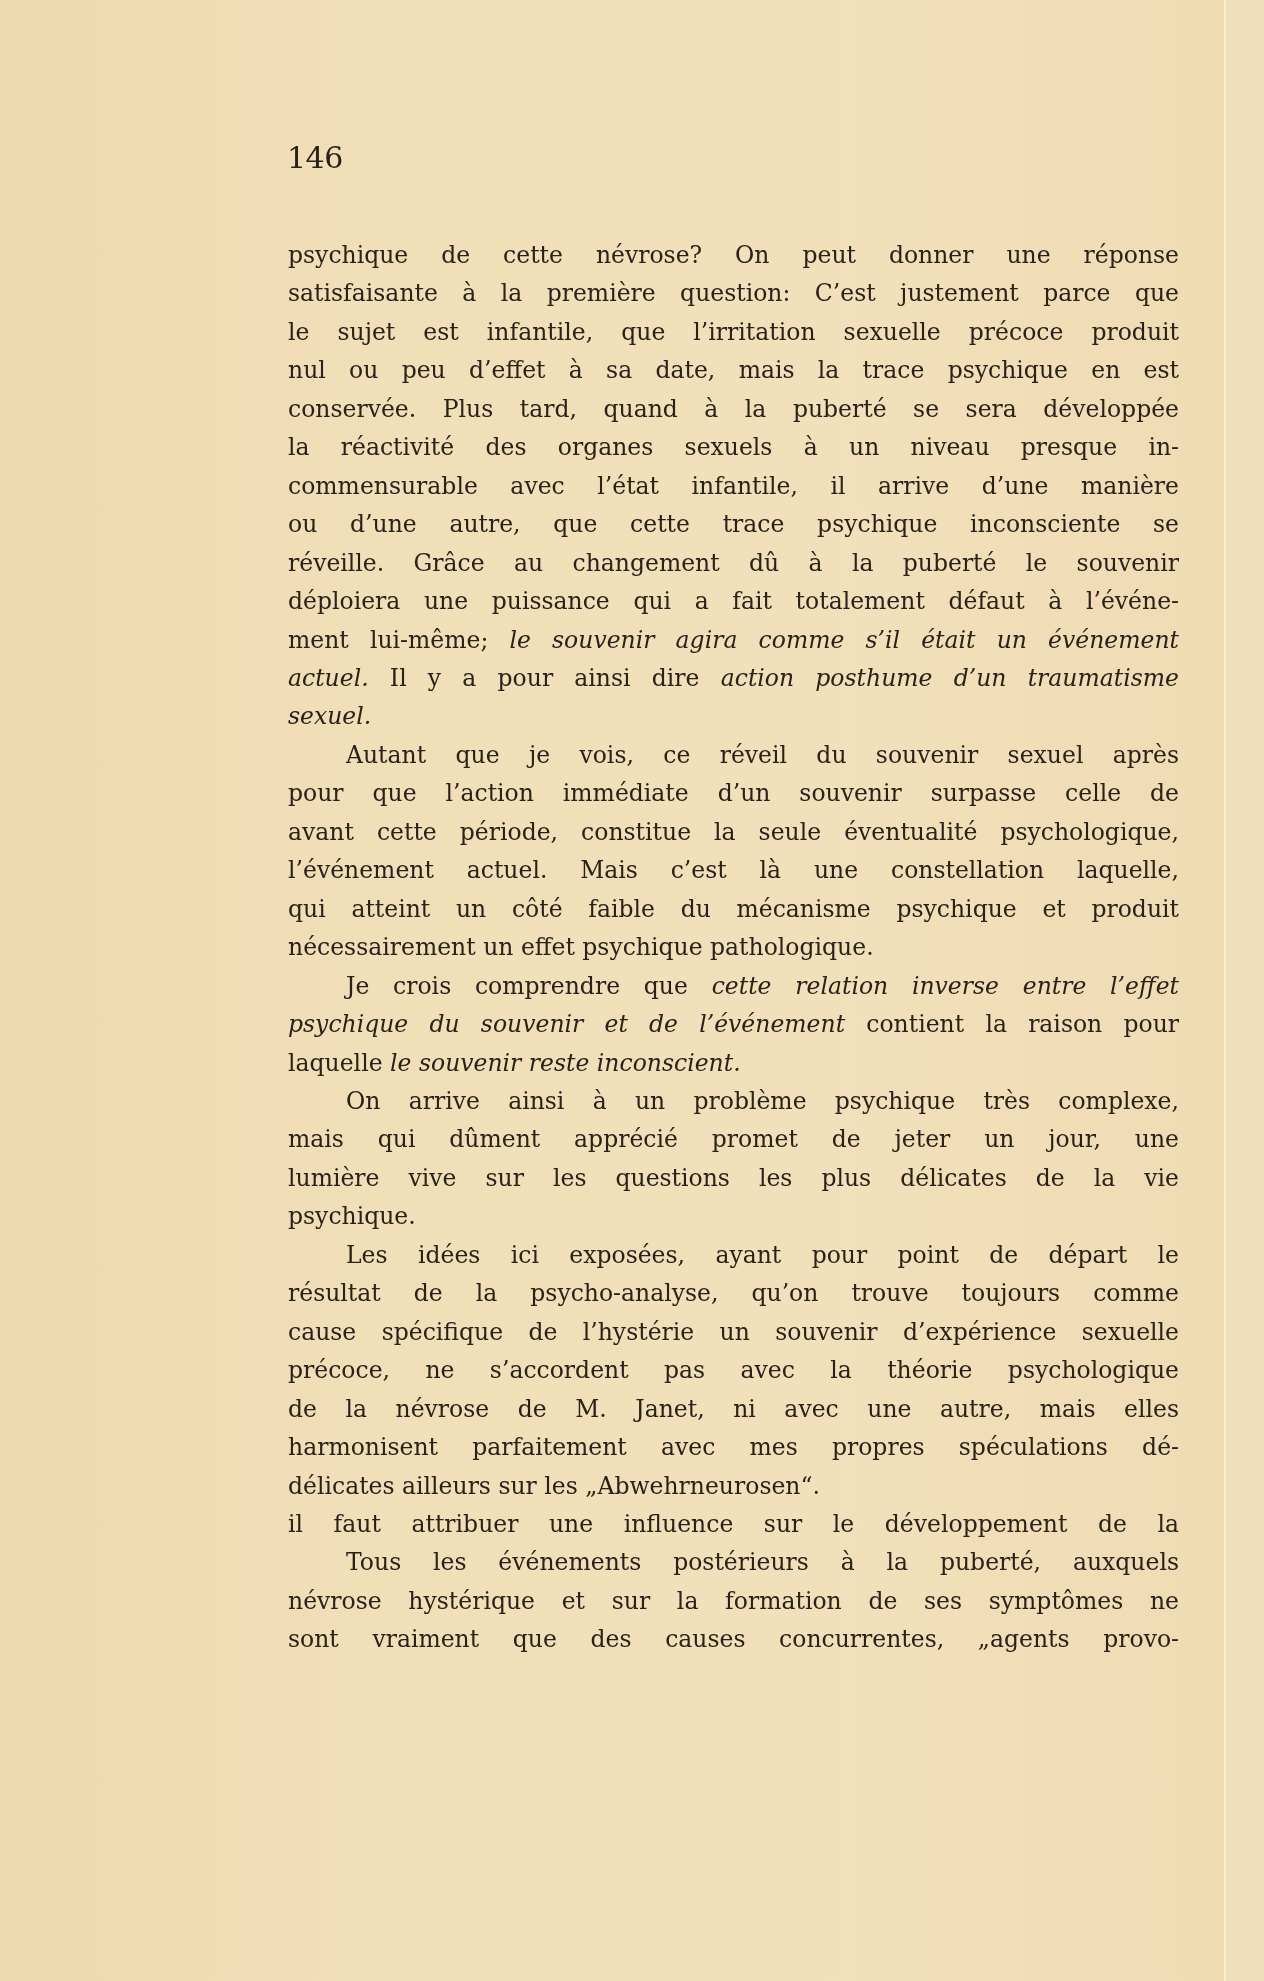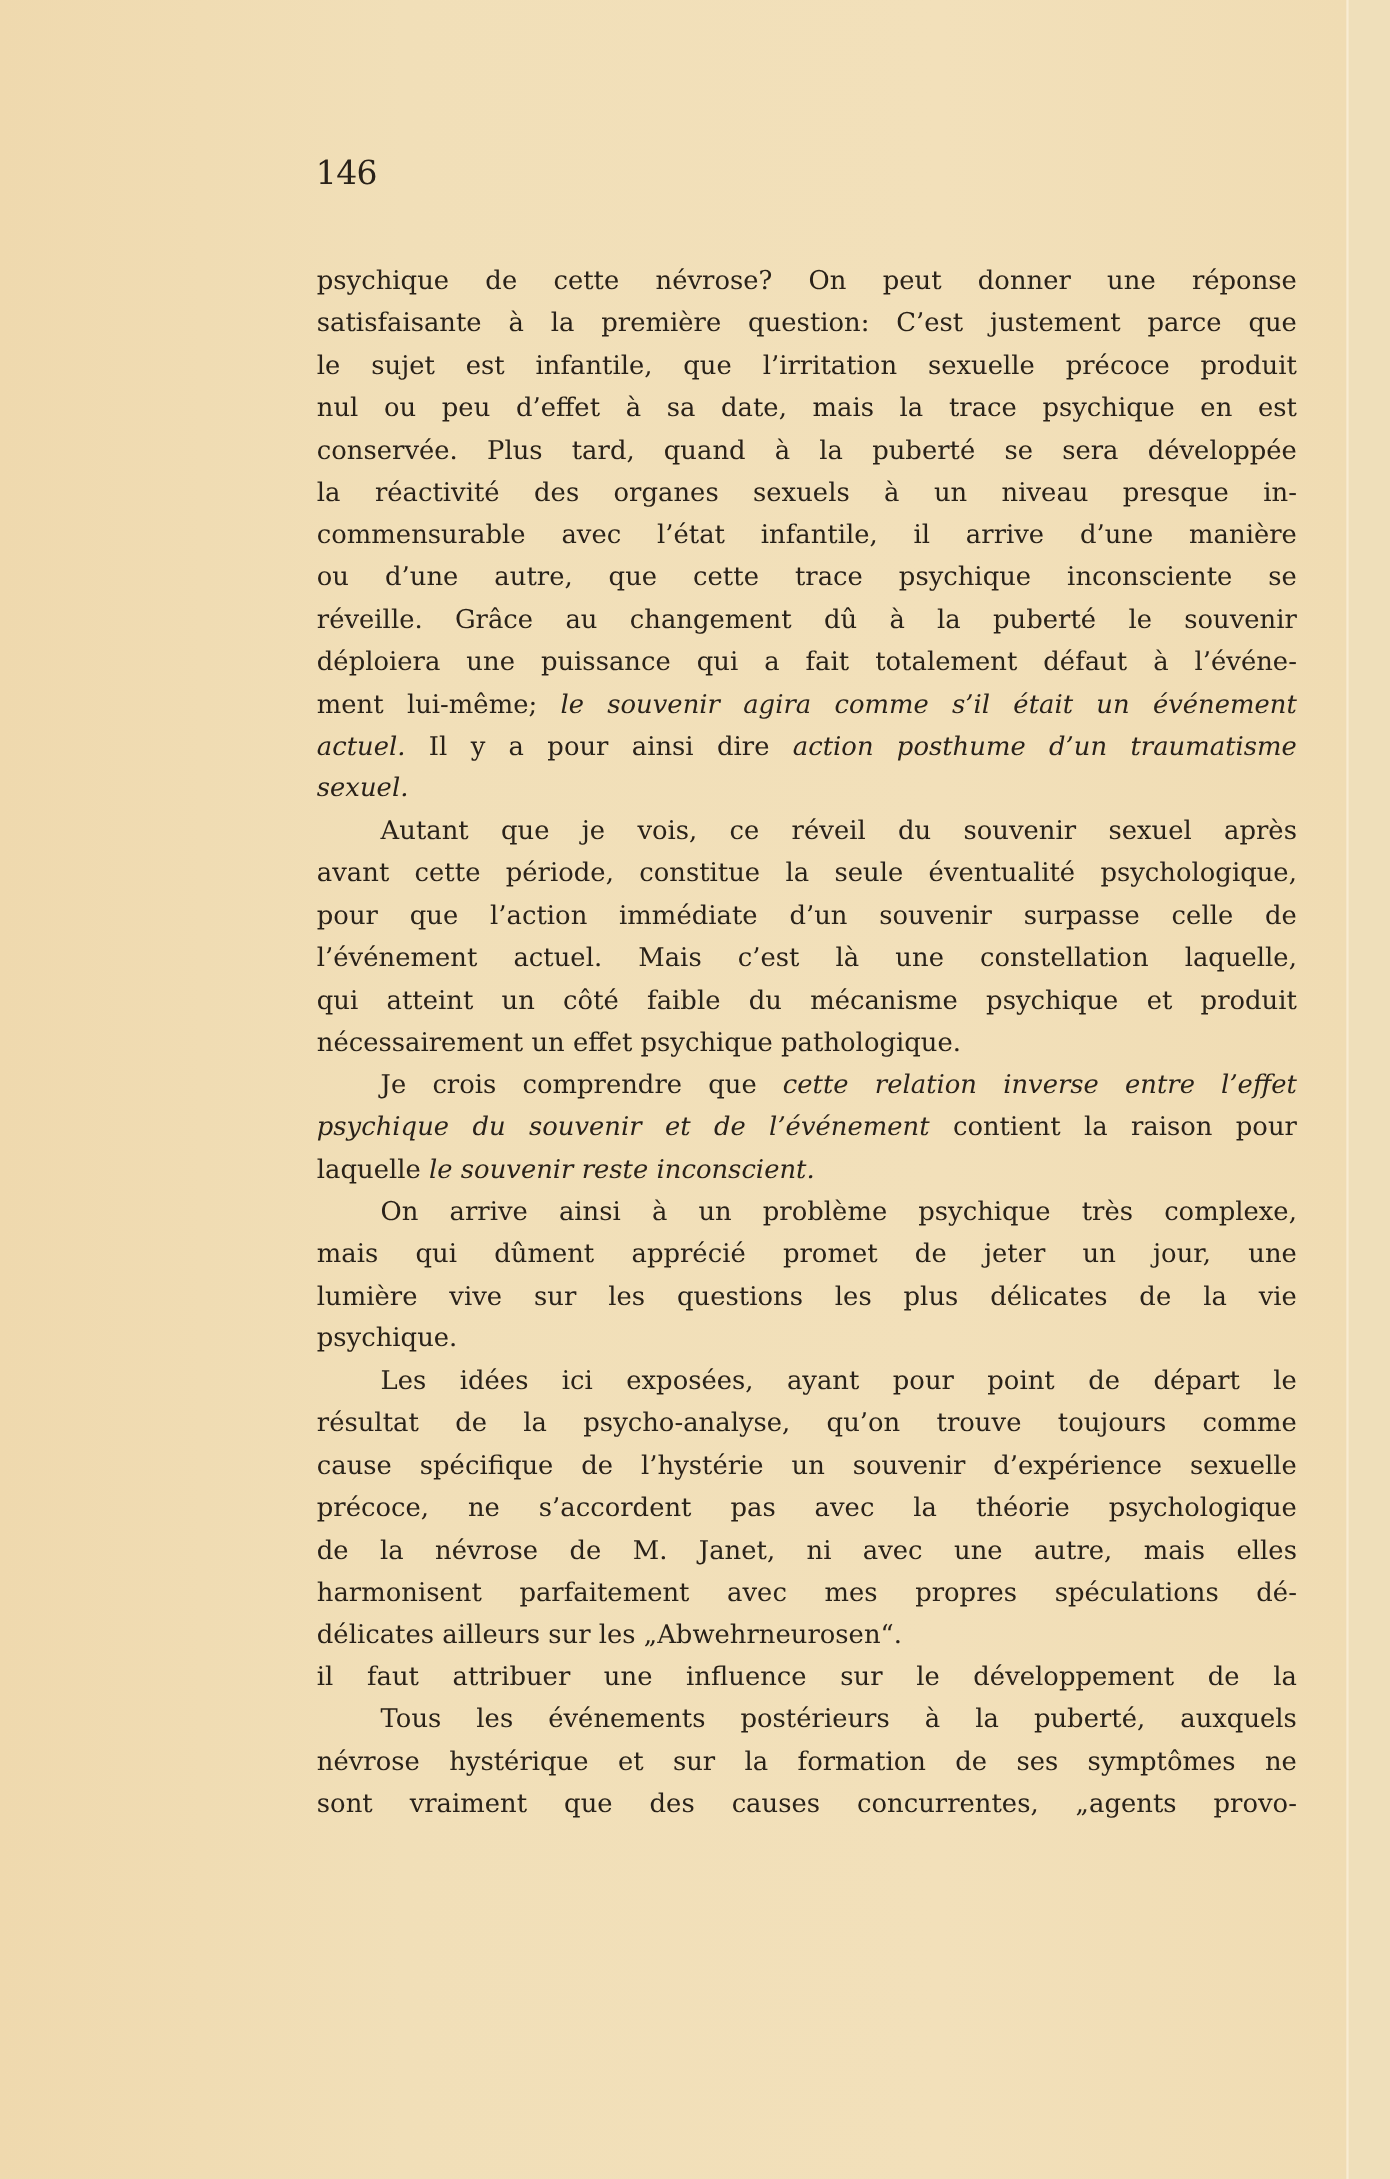--- a/index.html
+++ b/index.html
@@ -82,22 +82,22 @@
     <div class="line"><span class="seg">conservée. Plus tard, quand à la puberté se sera développée</span></div>
     <div class="line"><span class="seg">la réactivité des organes sexuels à un niveau presque in-</span></div>
     <div class="line"><span class="seg">commensurable avec l’état infantile, il arrive d’une manière</span></div>
     <div class="line"><span class="seg">ou d’une autre, que cette trace psychique inconsciente se</span></div>
     <div class="line"><span class="seg">réveille. Grâce au changement dû à la puberté le souvenir</span></div>
     <div class="line"><span class="seg">déploiera une puissance qui a fait totalement défaut à l’événe-</span></div>
     <div class="line"><span class="seg">ment lui-même; </span><i class="seg">le souvenir agira comme s’il était un événement</i></div>
     <div class="line"><i class="seg">actuel.</i><span class="seg"> Il y a pour ainsi dire </span><i class="seg">action posthume d’un traumatisme</i></div>
     <div class="line last"><i class="seg">sexuel.</i></div>
     <div class="line indent"><span class="seg">Autant que je vois, ce réveil du souvenir sexuel après</span></div>
+    <div class="line"><span class="seg">pour que l’action immédiate d’un souvenir surpasse celle de</span></div>
     <div class="line"><span class="seg">avant cette période, constitue la seule éventualité psychologique,</span></div>
-    <div class="line"><span class="seg">pour que l’action immédiate d’un souvenir surpasse celle de</span></div>
     <div class="line"><span class="seg">l’événement actuel. Mais c’est là une constellation laquelle,</span></div>
     <div class="line"><span class="seg">qui atteint un côté faible du mécanisme psychique et produit</span></div>
     <div class="line last"><span class="seg">nécessairement un effet psychique pathologique.</span></div>
     <div class="line indent"><span class="seg">Je crois comprendre que </span><i class="seg">cette relation inverse entre l’effet</i></div>
     <div class="line"><i class="seg">psychique du souvenir et de l’événement</i><span class="seg"> contient la raison pour</span></div>
     <div class="line last"><span class="seg">laquelle </span><i class="seg">le souvenir reste inconscient.</i></div>
     <div class="line indent"><span class="seg">On arrive ainsi à un problème psychique très complexe,</span></div>
     <div class="line"><span class="seg">mais qui dûment apprécié promet de jeter un jour, une</span></div>
     <div class="line"><span class="seg">lumière vive sur les questions les plus délicates de la vie</span></div>
     <div class="line last"><span class="seg">psychique.</span></div>

